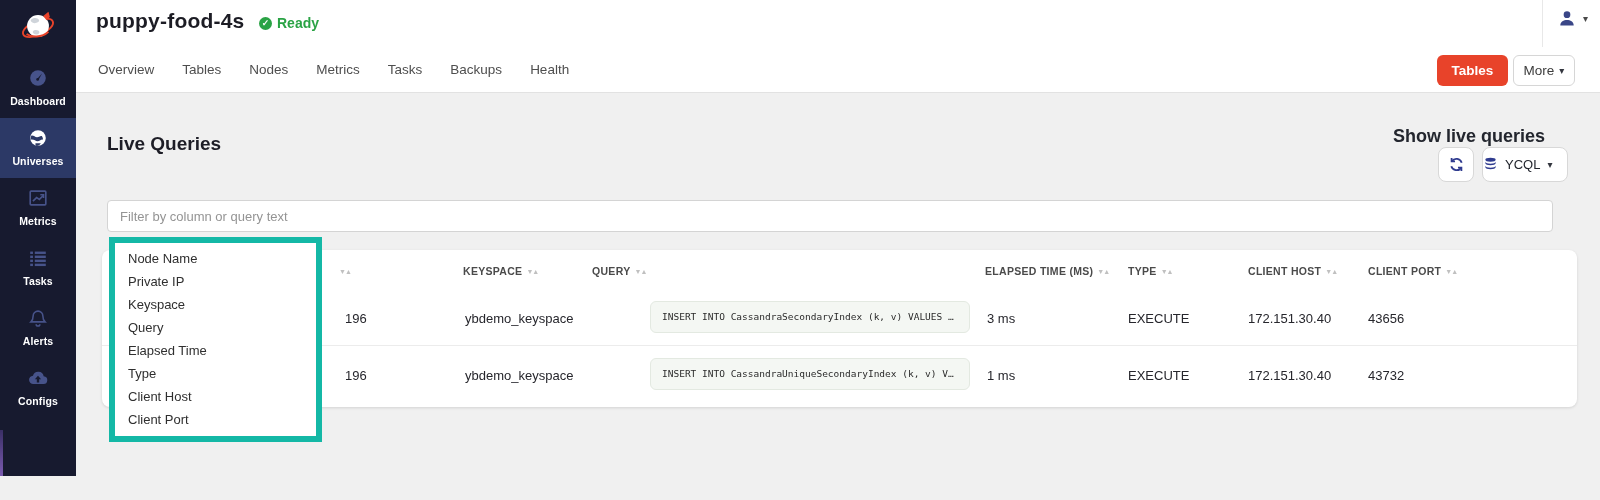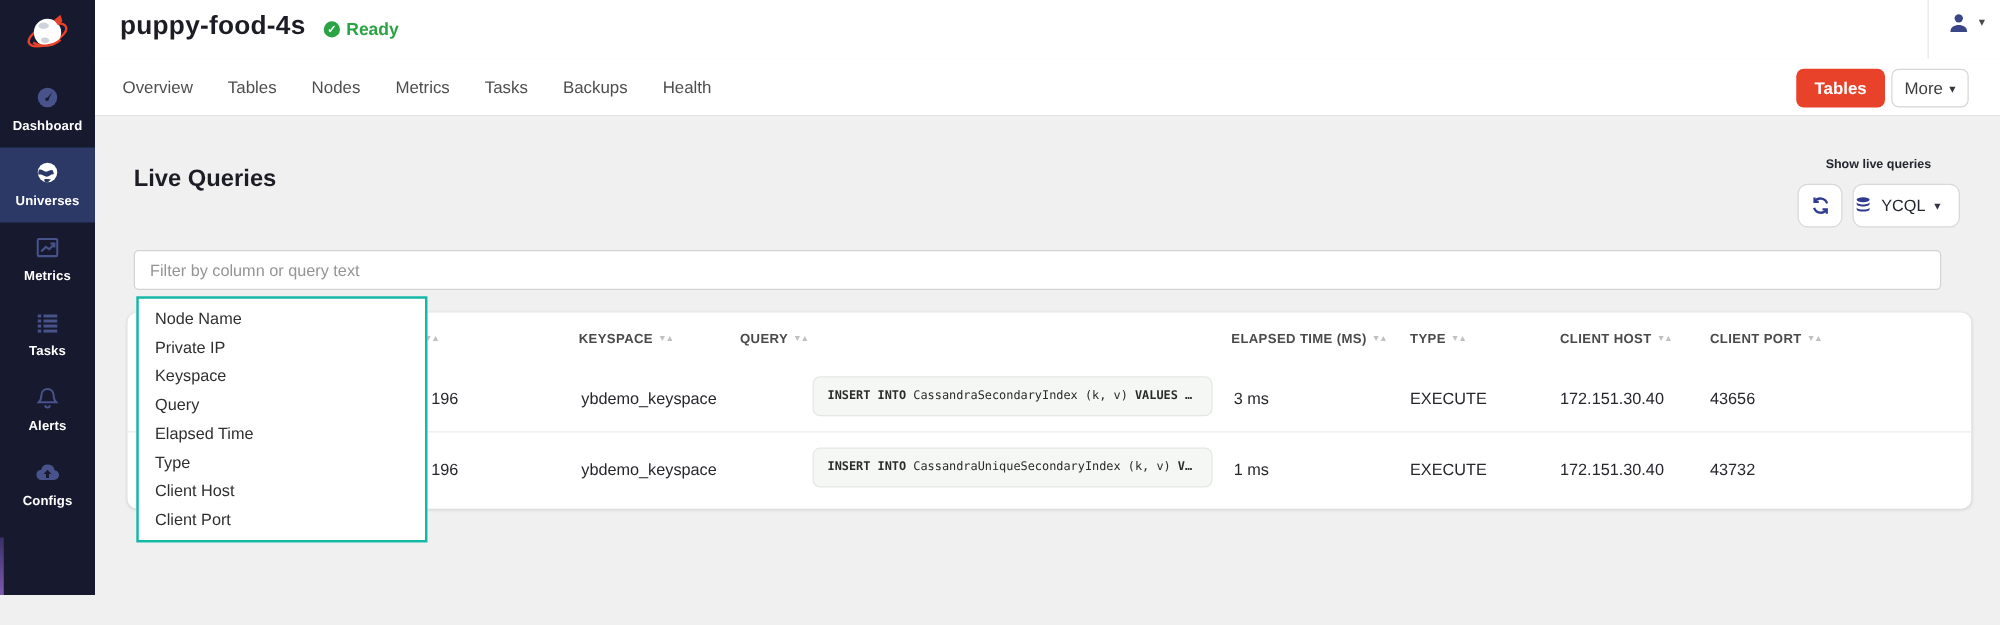--- a/index.html
+++ b/index.html
@@ -43,34 +43,34 @@
   .tab.active::after { content:""; position:absolute; left:12px; right:12px; bottom:0; height:4px; background:#E8432A; }
   .connect-btn { position:absolute; right:92px; top:8px; width:71px; height:31px; background:#E8432A; color:#fff;
     border:none; border-radius:6px; font-weight:bold; font-size:13.5px; font-family:inherit; cursor:pointer; }
   .more-btn { position:absolute; right:25px; top:8px; width:62px; height:31px; background:#fff; color:#3c3c3c;
     border:1px solid #d6d6d6; border-radius:6px; font-size:13.5px; font-family:inherit; cursor:pointer;
     display:inline-flex; align-items:center; justify-content:center; gap:5px; }
 
   
   .content { position:absolute; left:76px; top:93px; right:0; bottom:0; background:#f0f0f0; }
   .lq-title { position:absolute; left:31px; top:27px; font-size:19px; font-weight:bold; color:#1d1d26; }
-  .show-label { position:absolute; right:55px; top:33px; font-size:10px; font-weight:bold; color:#23262e; }
+  .show-label { position:absolute; right:55px; top:33px; font-size:18px; font-weight:bold; color:#23262e; }
   .refresh-btn { position:absolute; left:1362px; top:54px; width:36px; height:35px; background:#fff;
     border:1px solid #d8d8d8; border-radius:8px; display:flex; align-items:center; justify-content:center; cursor:pointer; }
   .ycql-btn { position:absolute; left:1406px; top:54px; width:86px; height:35px; background:#fff;
     border:1px solid #d8d8d8; border-radius:8px; display:flex; align-items:center; gap:7px;
     cursor:pointer; font-size:13px; color:#23262e; }
   .ycql-caret { font-size:10px; color:#33363e; }
 
   .filter-input { position:absolute; left:31px; top:107px; width:1446px; height:32px; border:1px solid #d4d4d4;
     border-radius:4px; padding:0 12px; font-size:13px; color:#333; font-family:inherit; background:#fff; outline:none; }
   .filter-input::placeholder { color:#949494; }
 
-  .filter-dropdown { position:absolute; left:33px; top:144px; width:233px; background:#fff;
-    border:2px solid #14b8a6; z-index:30; padding:4px 0 5px; }
+  .filter-dropdown { position:absolute; left:33px; top:144px; width:213px; background:#fff;
+    border:6px solid #14b8a6; z-index:30; padding:4px 0 5px; }
   .fd-item { height:23px; line-height:23px; padding-left:13px; font-size:13px; color:#2f2f2f; cursor:pointer; }
 
   
   .card { position:absolute; left:26px; top:157px; width:1475px; height:157px; background:#fff;
     border-radius:8px; box-shadow:0 1px 3px rgba(0,0,0,.12); z-index:5; }
   .th { position:absolute; top:15px; font-size:10.5px; font-weight:bold; color:#4a4a4a; letter-spacing:.3px;
     white-space:nowrap; cursor:pointer; }
   .sort { font-size:7px; color:#c0c0c0; margin-left:4px; letter-spacing:-1px; vertical-align:1px; }
   .th-hidden   { left:233px; }
   .th-keyspace { left:361px; }
@@ -82,21 +82,21 @@
 
   .trow { position:absolute; left:0; width:100%; height:56px; cursor:pointer; }
   .trow.r1 { top:40px; border-bottom:1px solid #ececec; }
   .trow.r2 { top:97px; }
   .td { position:absolute; top:21px; font-size:13px; color:#26262c; white-space:nowrap; }
   .td-ip { left:243px; } .td-ks { left:363px; } .td-el { left:885px; }
   .td-ty { left:1026px; } .td-ch { left:1146px; } .td-cp { left:1266px; }
   .chip { position:absolute; left:548px; top:11px; width:320px; height:32px; background:#f4f7f3;
     border:1px solid #e3e9e1; border-radius:6px; padding:0 11px; overflow:hidden;
     font-family:"DejaVu Sans Mono", monospace; font-size:9.5px; line-height:30px; color:#2b2b2b; white-space:pre; }
-  .chip .kw { font-weight:bold; }
+  .chip .kw { font-weight:normal; }
 </style>
 </head>
 <body>
 
 <aside class="sidebar">
   <div class="logo">
     <svg width="38" height="38" viewBox="0 0 40 40">
       <ellipse cx="20" cy="22" rx="17" ry="7.5" fill="none" stroke="#E8432A" stroke-width="2" transform="rotate(-24 20 22)"></ellipse>
       <circle cx="20" cy="20" r="11.5" fill="#fff"></circle>
       <path fill="#cfd4da" d="M13 13c3-2.5 7-1.5 8 .5s-2 3.5-4.5 3.5S11 15 13 13z"></path>

